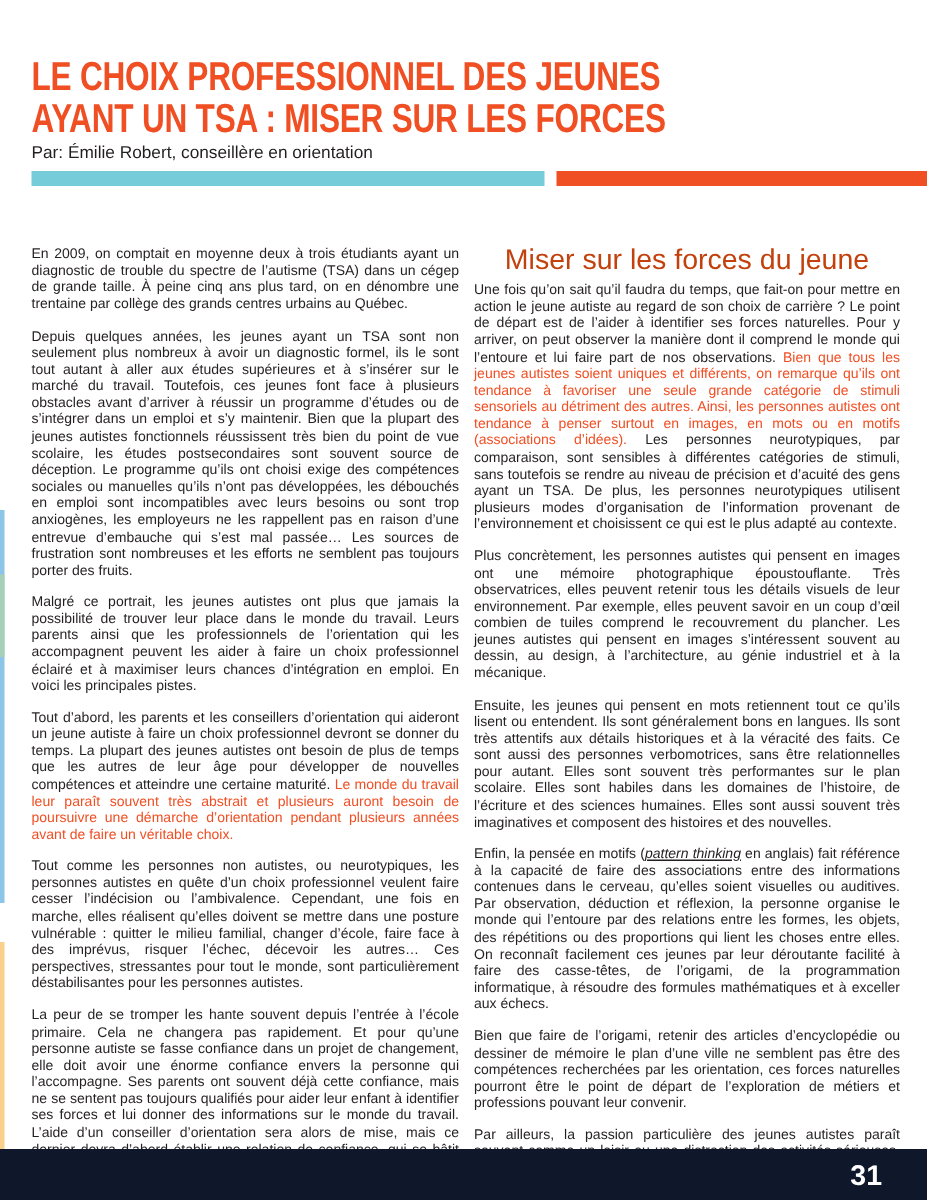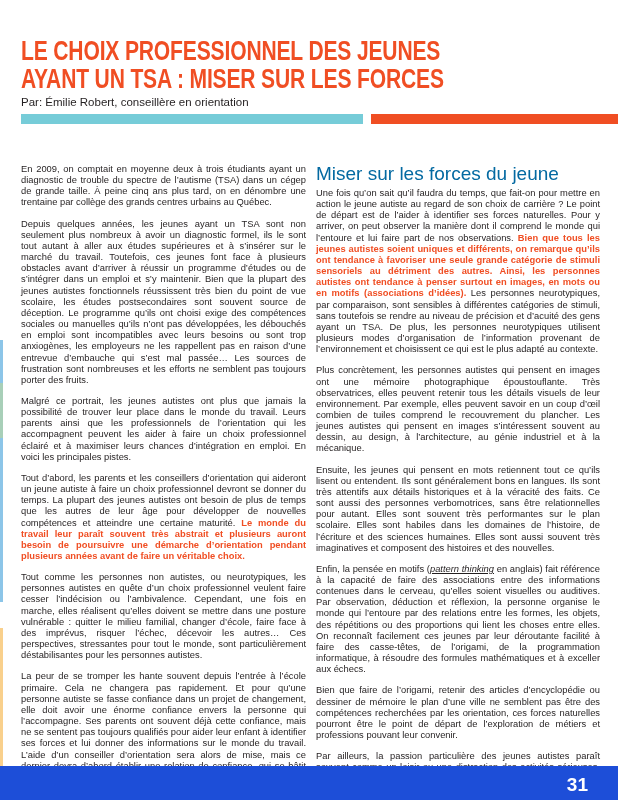--- a/index.html
+++ b/index.html
@@ -31,32 +31,32 @@
     position: absolute; top: 130px;
     font-size: 9.35px; line-height: 11.15px;
     text-align: justify; color: #231f20;
     hyphens: manual;
     margin-top: 34px;
   }
   .col-left { left: 21px; width: 285px; }
   .col-right { left: 316px; width: 284px; top: 130px; }
   .col p { margin-bottom: 10px; }
   .col p.tight { margin-bottom: 0; }
-  .hl { color: #f04e23; font-weight: bold; }
+  .hl { color: #f04e23; }
   .col h2 {
-    font-weight: normal; color: #0369a1;
+    font-weight: normal; color: #c2410c;
     font-size: 19px; line-height: 20px;
     margin: 0 0 4px 0;
-    text-align: left;
+    text-align: center;
   }
   .col em { font-style: italic; text-decoration: underline; }
 
   .footer {
     position: absolute; left: 0; top: 766px; width: 618px; height: 34px;
-    background: #1d4ed8;
+    background: #0f172a;
   }
   .page-num {
     position: absolute; right: 30px; top: 8px;
     color: #ffffff; font-weight: bold; font-size: 19px;
   }
 </style>
 </head>
 <body>
 
 <h1 class="title">

